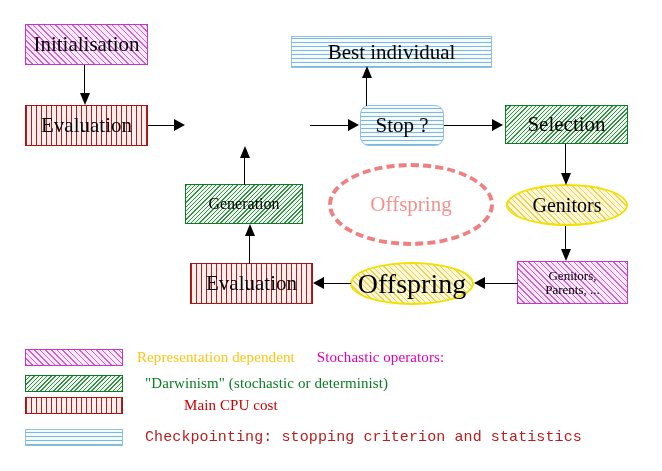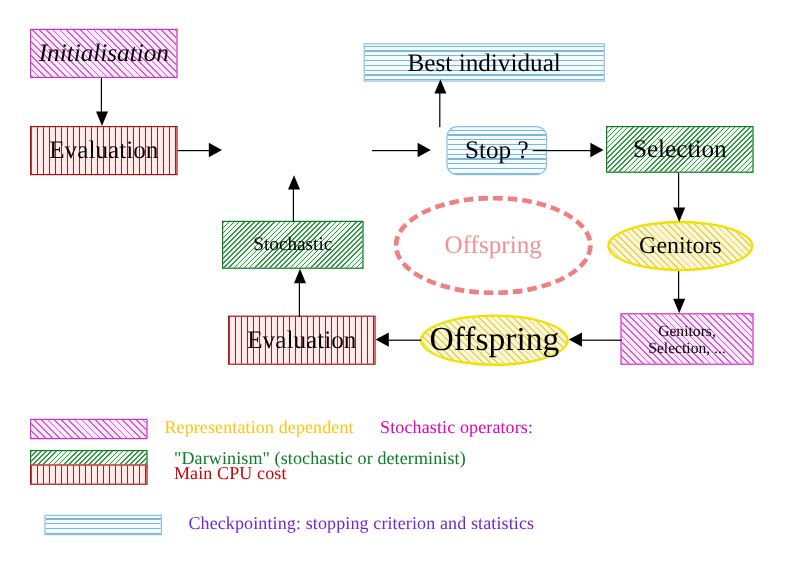--- a/index.html
+++ b/index.html
@@ -27,21 +27,20 @@
     background-color:#fdeeee;
     background-image:repeating-linear-gradient(90deg,
         #b01c1c 0px,#b01c1c 1px,rgba(0,0,0,0) 1px,rgba(0,0,0,0) 5px);
     border:1px solid #a81414;
   }
   .fill-blue{
     background-color:#f4fbff;
     background-image:repeating-linear-gradient(0deg,
         #7fb6dd 0px,#7fb6dd 1px,rgba(0,0,0,0) 1px,rgba(0,0,0,0) 4px);
     border:1px solid #8cc2e0;
-    margin-left:12px;
   }
   .fill-yellow-ell{
     background-color:#fdf7d8;
     background-image:repeating-linear-gradient(45deg,
         #e8d25a 0px,#e8d25a 1px,rgba(0,0,0,0) 1px,rgba(0,0,0,0) 4px);
     border:2px solid #f2e000;
     border-radius:50%;
   }
   .rounded{border-radius:9px;}
 
@@ -63,29 +62,29 @@
 
   
   #legend{position:absolute;left:0;top:336px;width:662px;}
   .legrow{position:absolute;height:22px;display:flex;align-items:center;}
   .swatch{width:98px;height:17px;box-sizing:border-box;flex:0 0 auto;}
   .legtext{margin-left:22px;white-space:nowrap;font-size:15px;letter-spacing:.1px;}
   .t-magenta{color:#e000b4;}
   .t-gold{color:#ffc512;}
   .t-green{color:#0a7d22;}
   .t-red{color:#cc0000;}
-  .t-lblue{color:#6d28d9;}
+  .t-lblue{color:#b91c1c;font-family:Liberation Mono, monospace;}
 </style>
 </head>
 <body>
 
 <div id="stage">
 
   <div class="node fill-magenta" style="left:25px;top:24px;width:123px;height:41px;">
-    <span class="lbl" style="font-size:21px;font-style:italic;">Initialisation</span>
+    <span class="lbl" style="font-size:21px;">Initialisation</span>
   </div>
 
   <div class="node fill-red" style="left:25px;top:105px;width:123px;height:41px;">
     <span class="lbl" style="font-size:21px;">Evaluation</span>
   </div>
 
 
   <div class="node fill-blue" style="left:291px;top:36px;width:201px;height:32px;">
     <span class="lbl" style="font-size:21px;">Best individual</span>
   </div>
@@ -97,33 +96,33 @@
   <div class="node fill-green" style="left:505px;top:105px;width:123px;height:39px;">
     <span class="lbl" style="font-size:21px;">Selection</span>
   </div>
 
   <div class="node fill-yellow-ell" style="left:506px;top:184px;width:122px;height:42px;">
     <span class="lbl" style="font-size:20px;">Genitors</span>
   </div>
 
   <div class="node fill-magenta" style="left:517px;top:261px;width:111px;height:43px;flex-direction:column;">
     <span class="lbl" style="font-size:13px;">Genitors,</span>
-    <span class="lbl" style="font-size:13px;">Selection, ...</span>
+    <span class="lbl" style="font-size:13px;">Parents, ...</span>
   </div>
 
   <div class="node fill-yellow-ell" style="left:350px;top:262px;width:124px;height:43px;">
     <span class="lbl" style="font-size:28px;">Offspring</span>
   </div>
 
   <div class="node fill-red" style="left:190px;top:263px;width:123px;height:41px;">
     <span class="lbl" style="font-size:21px;">Evaluation</span>
   </div>
 
   <div class="node fill-green" style="left:185px;top:184px;width:118px;height:40px;">
-    <span class="lbl" style="font-size:16px;">Stochastic</span>
+    <span class="lbl" style="font-size:16px;">Generation</span>
   </div>
 
   <div class="ellipse-dashed" style="left:328px;top:163px;width:166px;height:83px;">
     <span class="lbl" style="font-size:21px;">Offspring</span>
   </div>
 
   <div class="arrow" style="left:80px;top:65px;width:12px;height:41px;">
     <div class="shaft" style="left:4px;top:0;width:1px;height:32px;"></div>
     <div class="head down" style="left:0px;top:28px;"></div>
   </div>
@@ -184,21 +183,21 @@
       <span class="swatch fill-magenta"></span>
       <span class="legtext t-gold" style="margin-left:14px;">Representation dependent</span>
       <span class="legtext t-magenta">Stochastic operators:</span>
     </div>
 
     <div class="legrow" style="left:25px;top:36px;">
       <span class="swatch fill-green"></span>
       <span class="legtext t-green">"Darwinism" (stochastic or determinist)</span>
     </div>
 
-    <div class="legrow" style="left:25px;top:48px;">
+    <div class="legrow" style="left:25px;top:58px;gap:39px;">
       <span class="swatch fill-red"></span>
       <span class="legtext t-red">Main CPU cost</span>
     </div>
 
     <div class="legrow" style="left:25px;top:90px;">
       <span class="swatch fill-blue"></span>
       <span class="legtext t-lblue">Checkpointing: stopping criterion and statistics</span>
     </div>
 
   </div>

